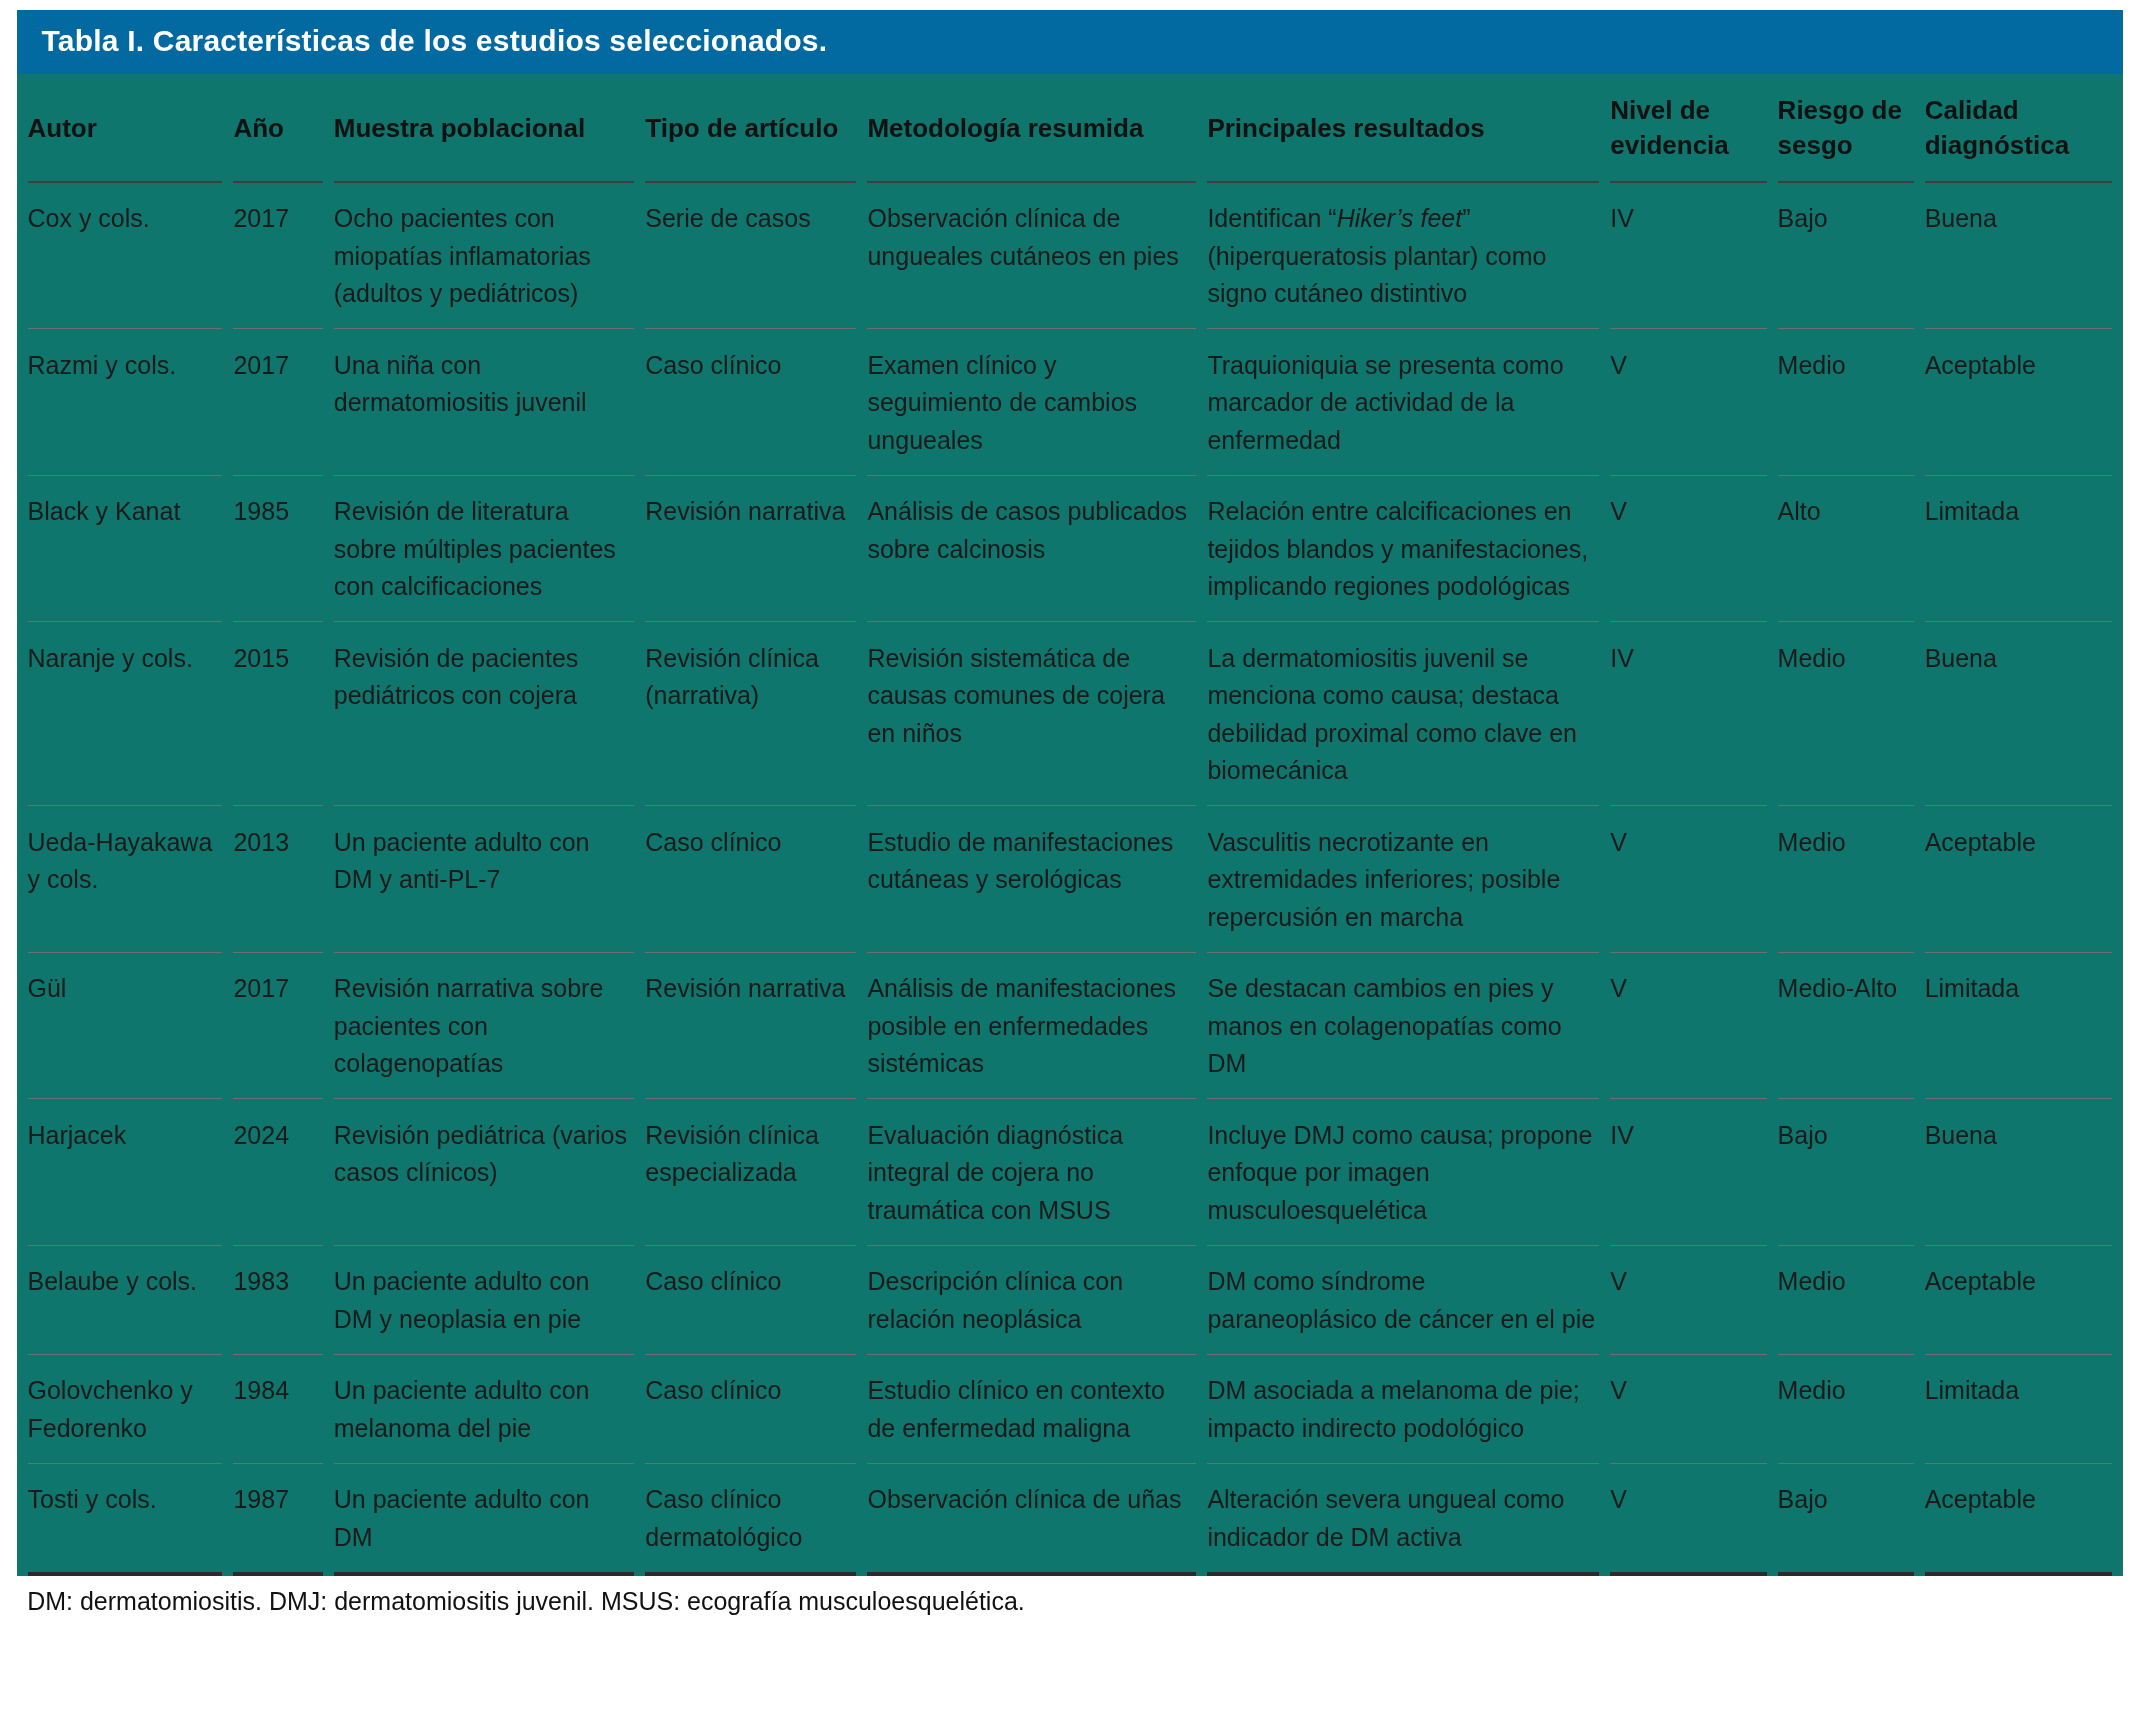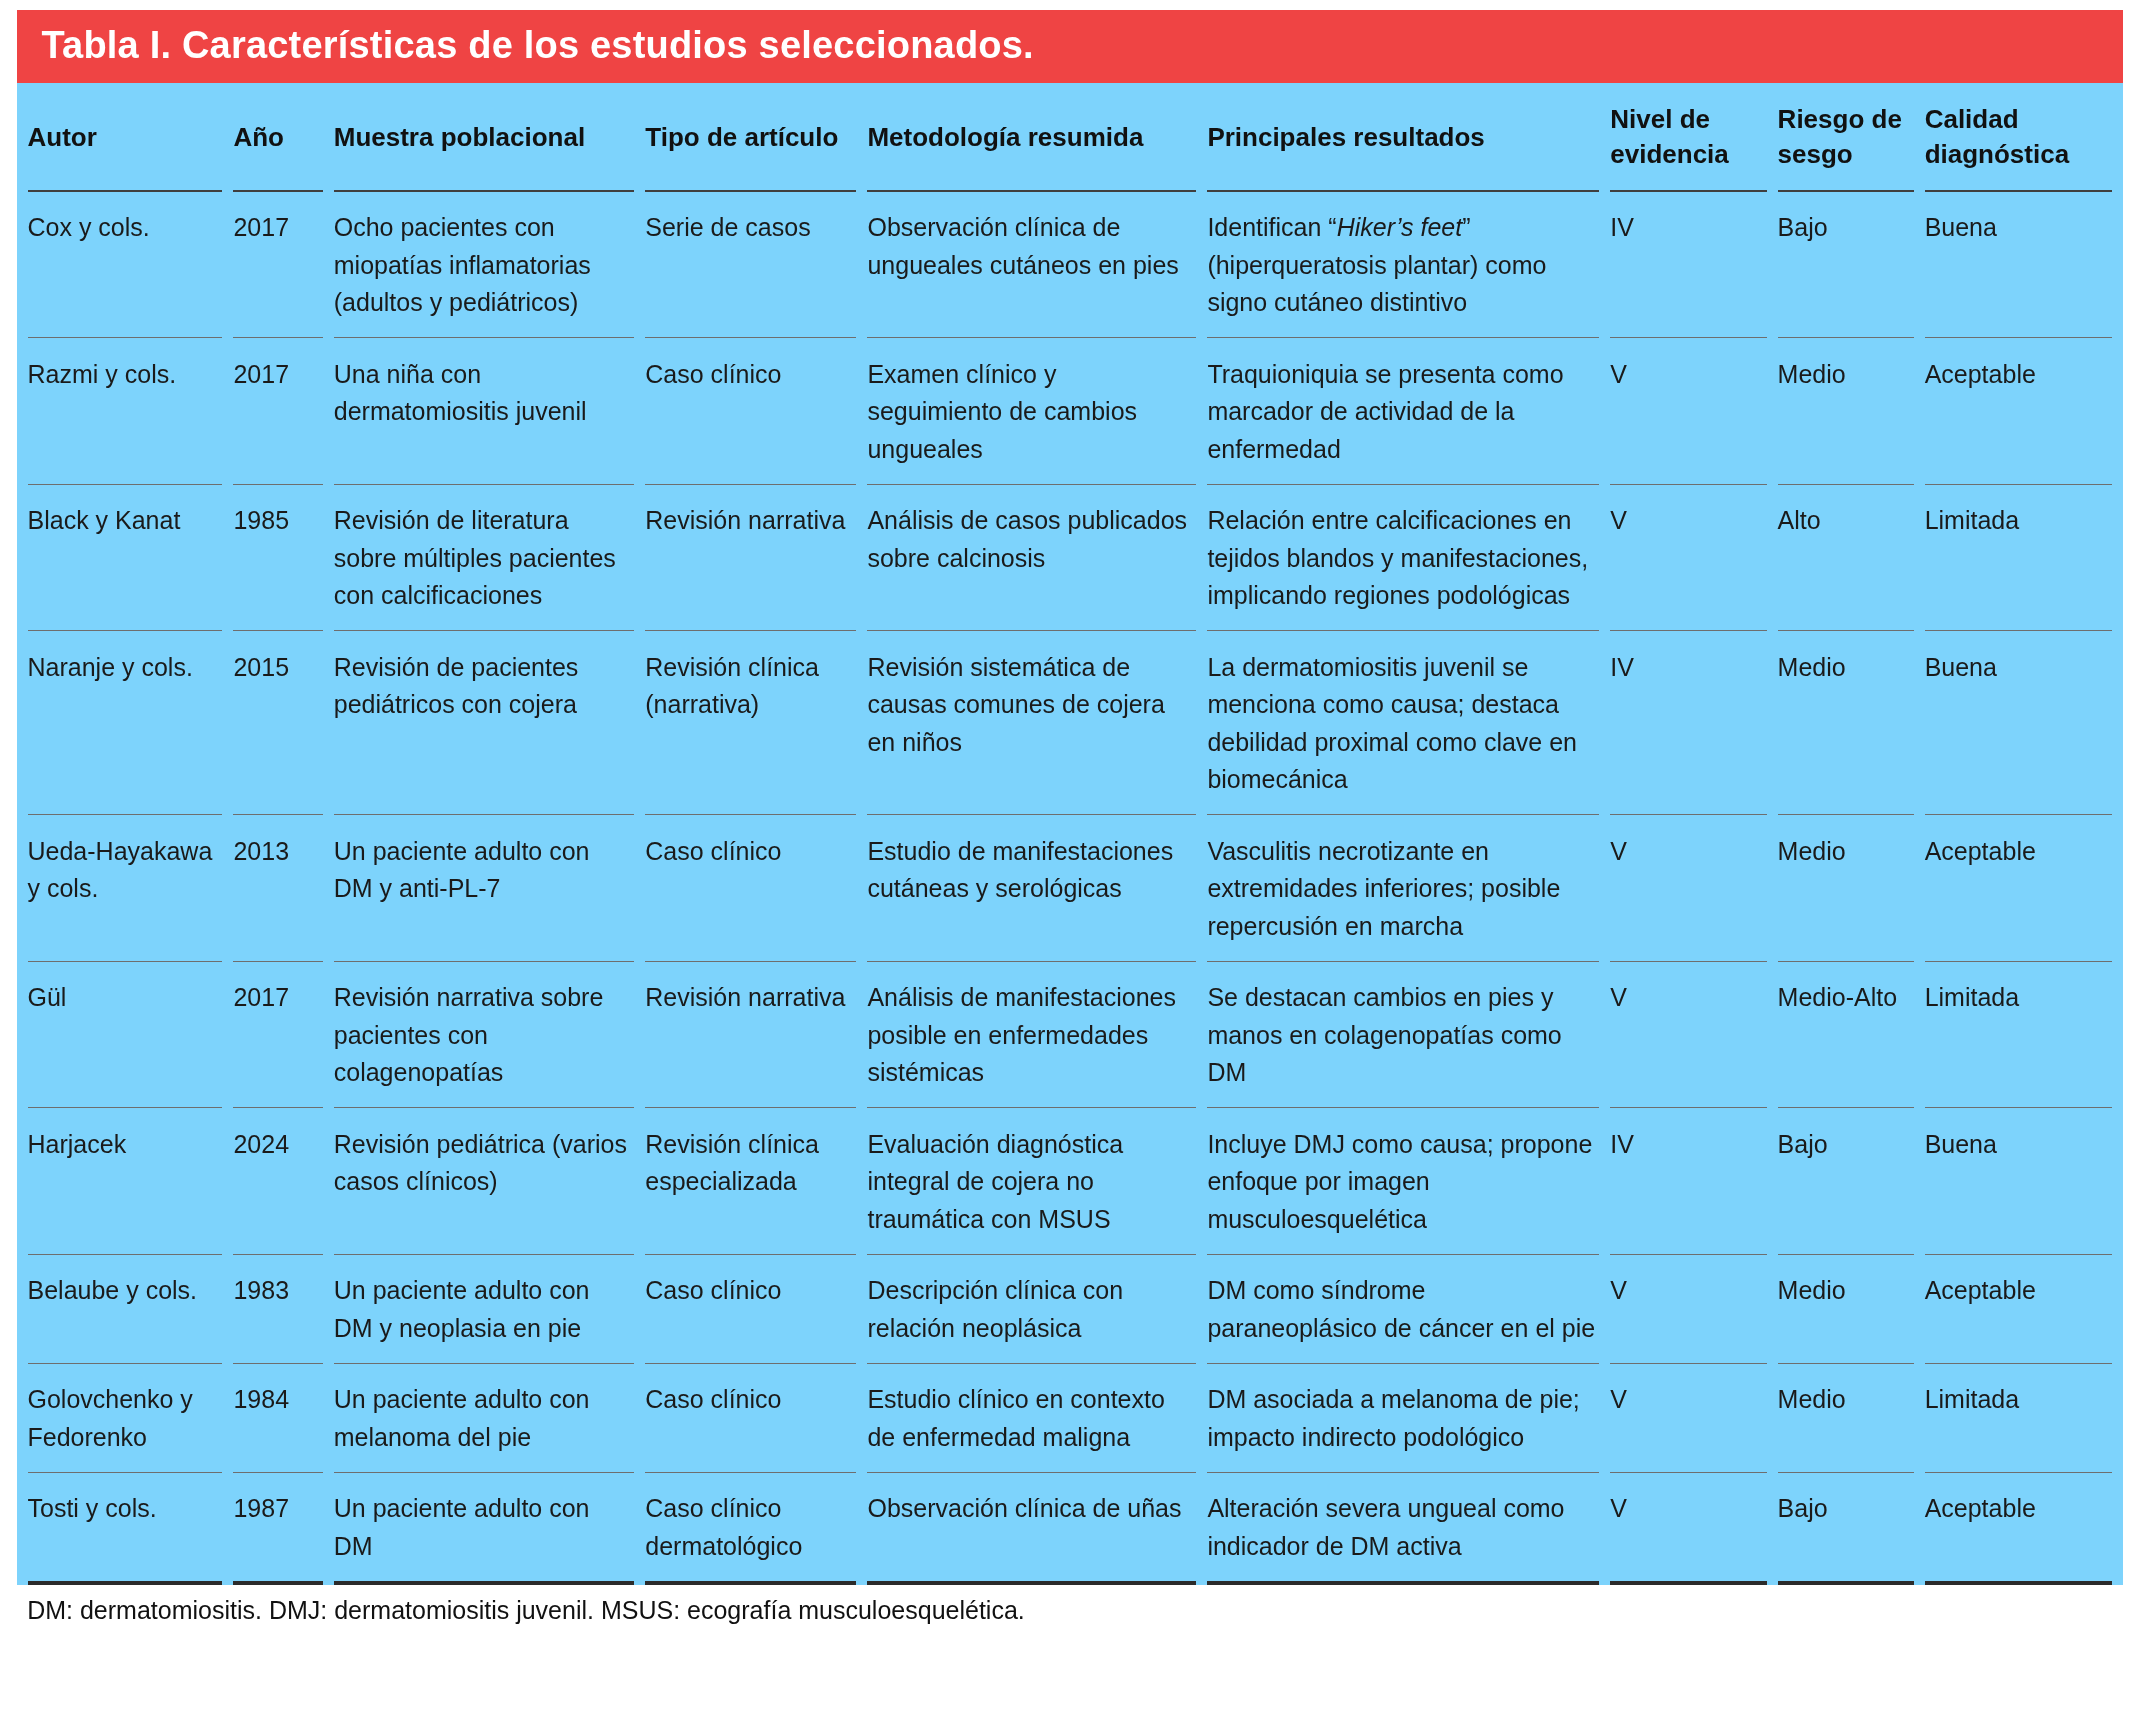--- a/index.html
+++ b/index.html
@@ -12,33 +12,33 @@
     color: #1a1a1a;
     -webkit-font-smoothing: antialiased;
   }
   .panel {
     position: absolute;
     left: 16.5px;
     top: 9.7px;
     width: 2106px;
   }
   .title-bar {
-    background: #ef4444;
+    background: #0369a1;
     color: #ffffff;
-    font-size: 38px;
+    font-size: 30px;
     font-weight: bold;
     padding: 14.6px 25px 15.5px 25px;
     letter-spacing: 0.2px;
   }
   table.studies {
     width: 100%;
     table-layout: fixed;
     border-collapse: separate;
     border-spacing: 11.6px 0;
-    background: #7dd3fc;
+    background: #0f766e;
     font-size: 25px;
     line-height: 1.5;
   }
   col.c-autor        { width: 9.6%; }
   col.c-anio         { width: 4.4%; }
   col.c-muestra      { width: 14.8%; }
   col.c-tipo         { width: 10.4%; }
   col.c-metodologia  { width: 16.2%; }
   col.c-resultados   { width: 19.3%; }
   col.c-nivel        { width: 7.7%; }

